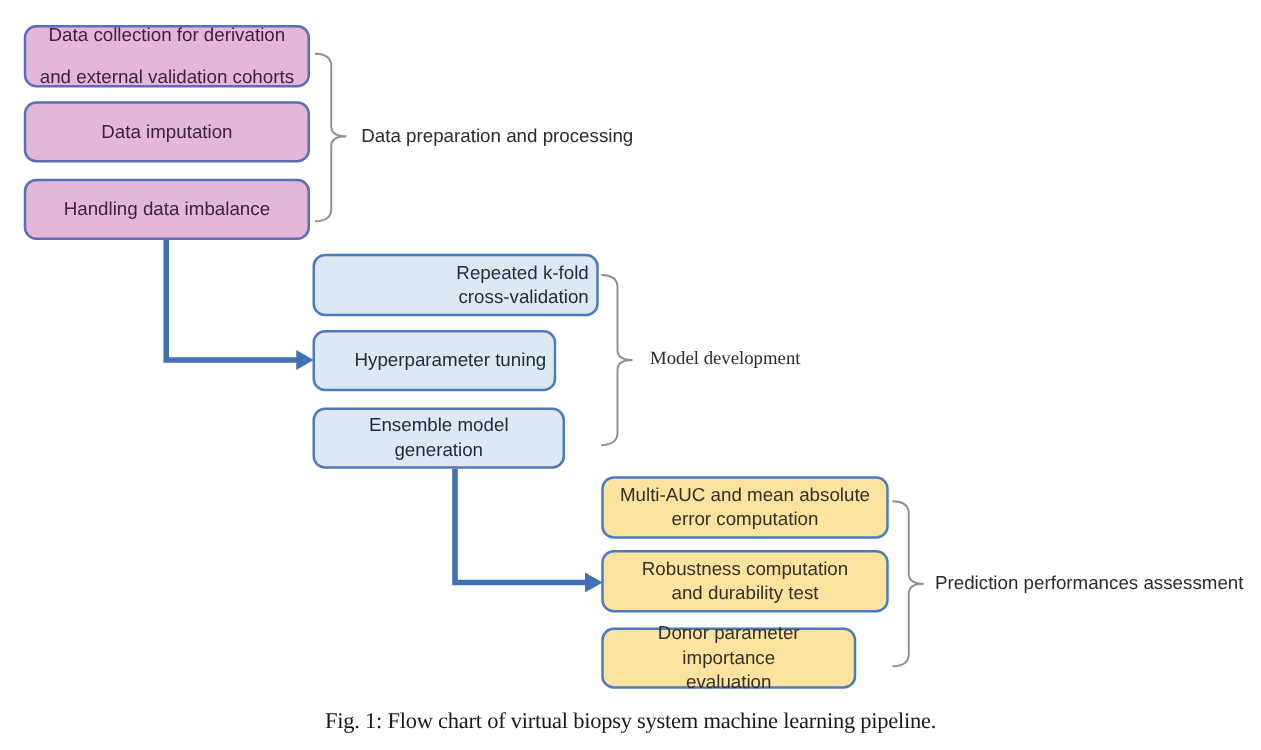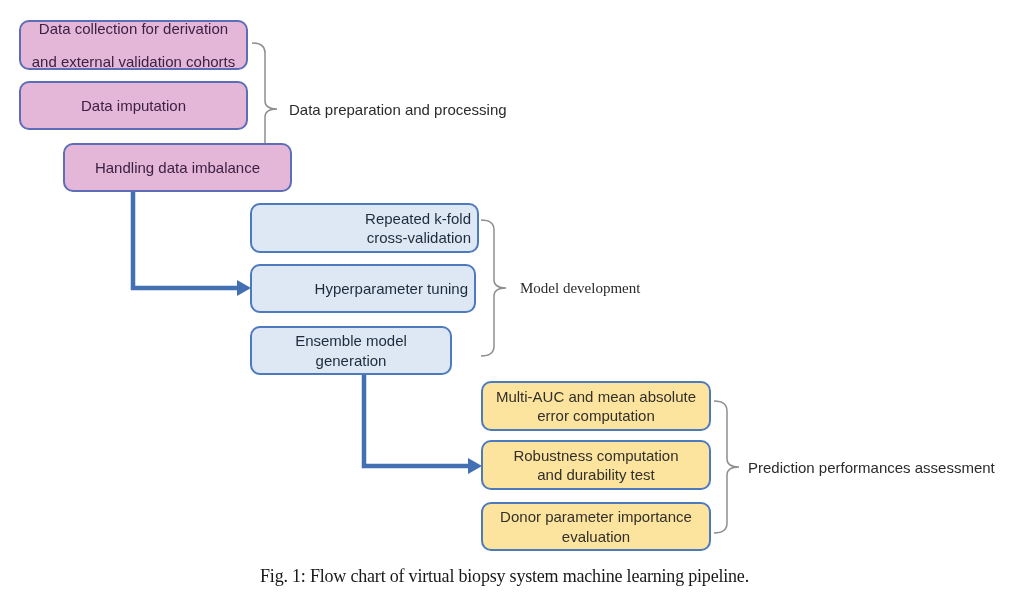--- a/index.html
+++ b/index.html
@@ -104,47 +104,47 @@
   </svg>
 
   <div class="node pink" style="left:19px; top:20px; width:229px; height:50px;gap:13px;">
     <span class="line">Data collection for derivation</span>
     <span class="line">and external validation cohorts</span>
   </div>
   <div class="node pink" style="left:19px; top:81px; width:229px; height:49px;">
     <span class="line">Data imputation</span>
     <span class="line"></span>
   </div>
-  <div class="node pink" style="left:19px; top:143px; width:229px; height:49px;margin-left:44px;">
+  <div class="node pink" style="left:19px; top:143px; width:229px; height:49px;">
     <span class="line">Handling data imbalance</span>
     <span class="line"></span>
   </div>
 
   <div class="node blue" style="left:250px; top:203px; width:229px; height:50px;">
     <span class="line">Repeated k-fold</span>
     <span class="line">cross-validation</span>
   </div>
-  <div class="node blue" style="left:250px; top:264px; width:226px; height:49px;">
+  <div class="node blue" style="left:250px; top:264px; width:195px; height:49px;">
     <span class="line">Hyperparameter tuning</span>
     <span class="line"></span>
   </div>
   <div class="node blue" style="left:250px; top:326px; width:202px; height:49px;">
     <span class="line">Ensemble model generation</span>
     <span class="line"></span>
   </div>
 
   <div class="node yellow" style="left:481px; top:381px; width:230px; height:50px;">
     <span class="line">Multi-AUC and mean absolute</span>
     <span class="line">error computation</span>
   </div>
   <div class="node yellow" style="left:481px; top:440px; width:230px; height:50px;">
     <span class="line">Robustness computation</span>
     <span class="line">and durability test</span>
   </div>
-  <div class="node yellow" style="left:481px; top:502px; width:230px; height:49px;align-items:center;">
+  <div class="node yellow" style="left:481px; top:502px; width:204px; height:49px;align-items:center;">
     <span class="line">Donor parameter importance</span>
     <span class="line">evaluation</span>
   </div>
 
   <div class="group-label" style="left:289px; top:109px;">Data preparation and processing</div>
   <div class="group-label" style="left:520px; top:288px;font-family:Liberation Serif, serif;">Model development</div>
   <div class="group-label" style="left:748px; top:467px;">Prediction performances assessment</div>
 
   <div class="caption">Fig. 1: Flow chart of virtual biopsy system machine learning pipeline.</div>
 

